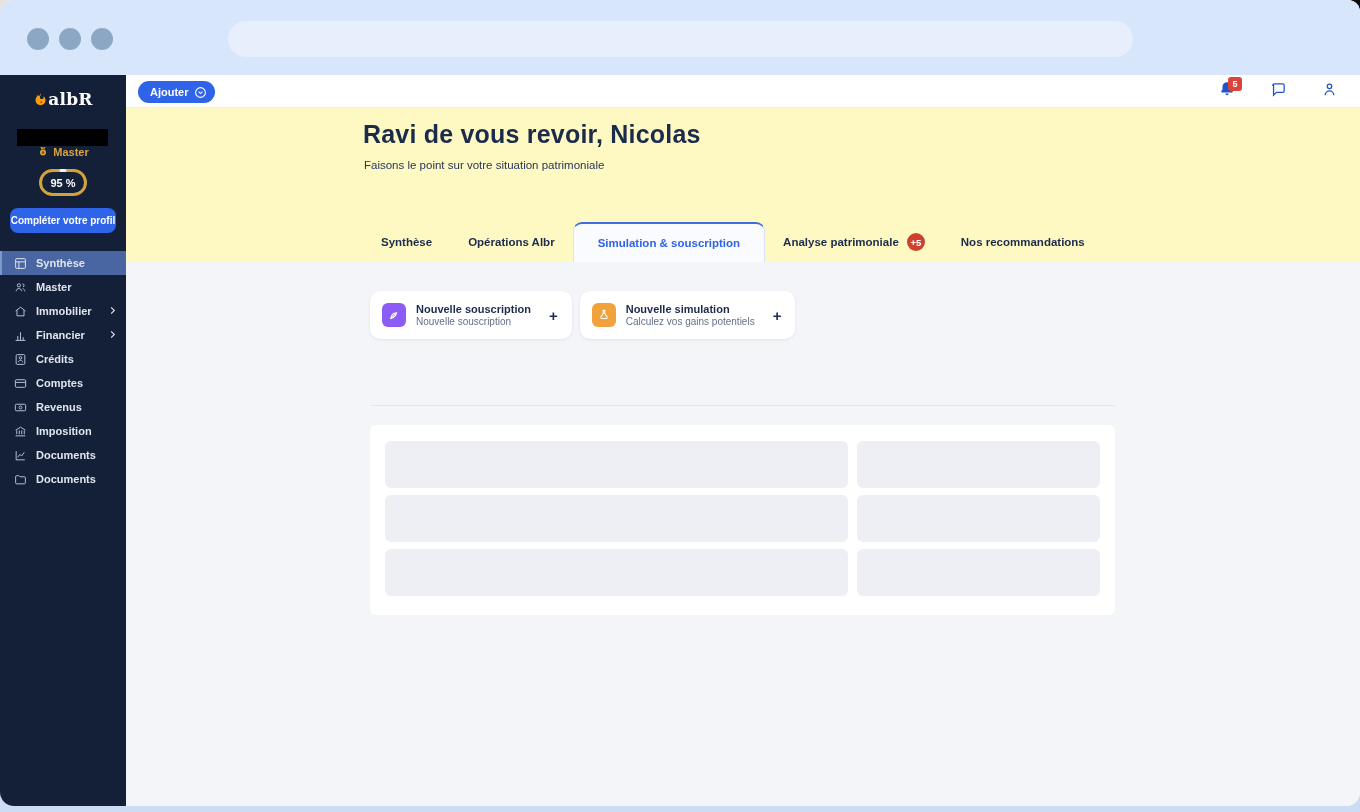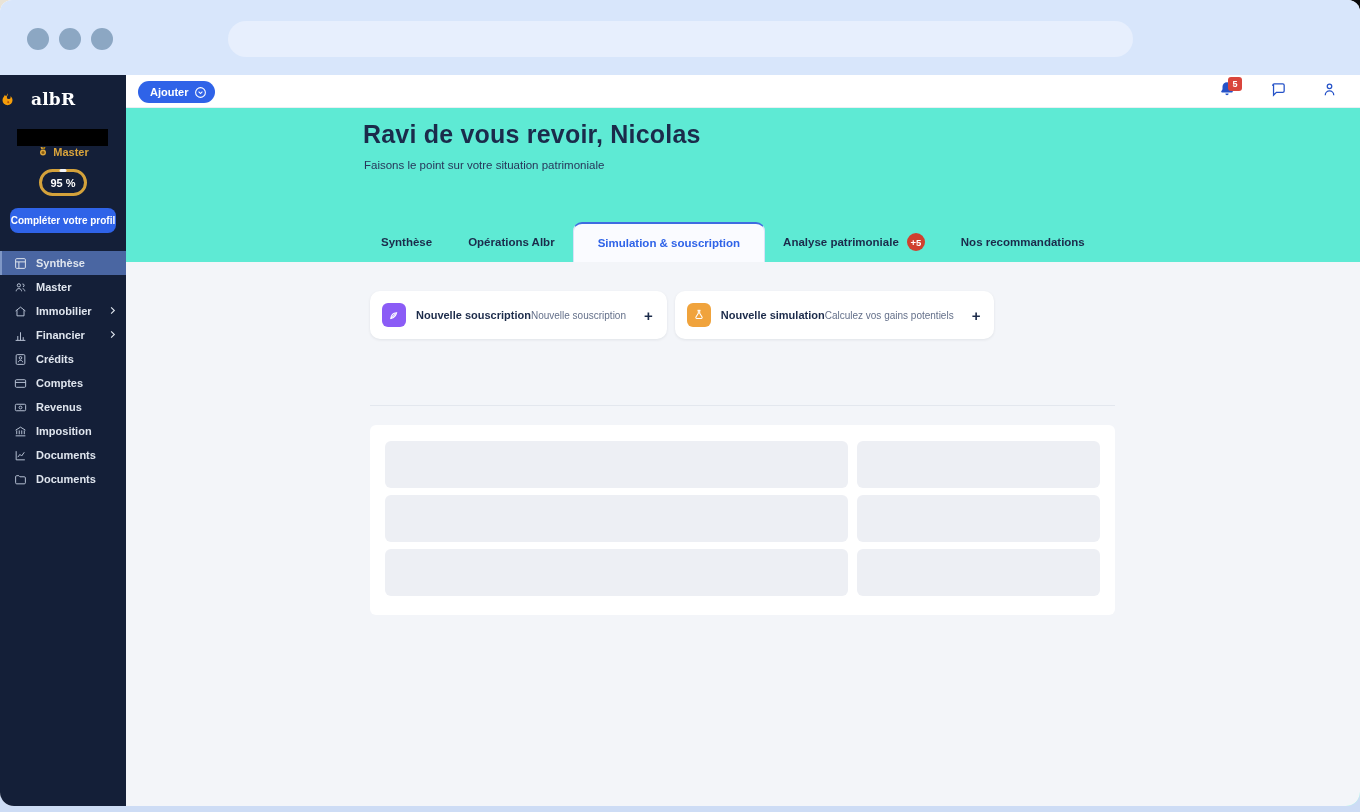--- a/index.html
+++ b/index.html
@@ -24,21 +24,21 @@
   .chrome { position:absolute; left:0; top:0; width:100%; height:75px; background:#d8e6fb; }
   .chrome .dots { position:absolute; left:27px; top:28px; display:flex; gap:10px; }
   .chrome .dot { width:22px; height:22px; border-radius:50%; background:#8ca7c3; }
   .addressbar {
     position:absolute; left:228px; top:21px; width:905px; height:36px;
     border-radius:18px; background:#e7effd;
   }
 
   
   .sidebar { position:absolute; left:0; top:75px; width:126px; height:731px; background:#141f38; color:#e3e8f0; }
-  .logo { display:flex; align-items:center; gap:16px; height:40px; margin-top:4px; }
+  .logo { display:flex; align-items:center; justify-content:center; gap:0; height:40px; margin-top:4px; }
   .logo-text { font-family:"DejaVu Serif", serif; font-weight:bold; font-size:17px; color:#ffffff; letter-spacing:.2px; }
   .redaction { position:absolute; left:17px; top:54px; width:91px; height:17px; background:#000; }
   .master-row { position:absolute; left:0; top:71px; width:100%; display:flex; align-items:center; justify-content:center; gap:4px; color:#d9a43c; font-size:11px; font-weight:bold; }
   .pct-pill {
     position:absolute; left:50%; top:94px; transform:translateX(-50%);
     width:48px; height:27px; border:3px solid #d4a23b; border-radius:14px;
     display:flex; align-items:center; justify-content:center;
     color:#fff; font-size:11px; font-weight:bold;
   }
   .pct-tick { position:absolute; left:50%; top:-3px; transform:translateX(-50%); width:7px; height:3px; background:#f2f4f8; border-radius:2px; }
@@ -47,21 +47,21 @@
     background:#2f63e8; color:#fff; border:none; border-radius:8px;
     font-family:inherit; font-size:10px; font-weight:bold; cursor:pointer;
   }
   .nav { position:absolute; left:0; top:176px; width:100%; }
   .nav-item { position:relative; height:24px; display:flex; align-items:center; gap:9px; padding-left:14px; font-size:11px; font-weight:600; cursor:pointer; color:#dfe5ee; }
   .nav-item.active { background:#4a66a2; box-shadow:inset 2px 0 0 #7f97c6; }
   .nav-item svg { flex:0 0 auto; }
   .nav-chevron { position:absolute; right:8px; top:6px; }
 
   
-  .main { position:absolute; left:126px; top:75px; width:1234px; height:731px; background:#5eead4; }
+  .main { position:absolute; left:126px; top:75px; width:1234px; height:731px; background:#fef9c3; }
   .topbar { position:absolute; left:0; top:0; width:100%; height:33px; background:#fff; border-bottom:1px solid #eceef3; }
   .add-btn {
     position:absolute; left:12px; top:6px; height:22px; padding:0 8px 0 12px;
     display:flex; align-items:center; gap:5px;
     background:#2f63e8; color:#fff; border:none; border-radius:999px;
     font-family:inherit; font-size:11px; font-weight:bold; cursor:pointer;
   }
   .topbar-icons { position:absolute; right:22px; top:5px; display:flex; align-items:center; gap:34px; }
   .bell-wrap { position:relative; }
   .notif-badge {
@@ -84,21 +84,21 @@
   }
   .tab-badge { margin-left:8px; width:18px; height:18px; border-radius:50%; background:#d0402f; color:#fff; font-size:9.5px; font-weight:bold; display:flex; align-items:center; justify-content:center; }
 
   .action-cards { position:absolute; left:244px; top:216px; display:flex; gap:8px; }
   .action-card {
     background:#fff; border-radius:10px; height:48px; padding:0 14px 0 12px;
     display:flex; align-items:center; gap:10px; cursor:pointer;
     box-shadow:0 1px 3px rgba(16,24,40,.08);
   }
   .card-icon { width:24px; height:24px; border-radius:6px; display:flex; align-items:center; justify-content:center; }
-  .card-texts { display:flex; flex-direction:row; }
+  .card-texts { display:flex; flex-direction:column; }
   .card-title { font-size:11px; font-weight:bold; color:#1c2b4a; }
   .card-sub { font-size:10px; color:#64708a; margin-top:1px; }
   .card-plus { margin-left:8px; font-size:15px; font-weight:bold; color:#1c2b4a; }
 
   .section-head { position:absolute; left:244px; top:282px; width:745px; }
   .section-title { font-size:15.5px; font-weight:bold; color:#1b2b4b; }
   .section-sub { font-size:10.5px; color:#5a6781; margin-top:5px; }
   .section-divider { position:absolute; left:244px; top:330px; width:745px; height:1px; background:#e3e7ee; }
 
   .skeleton-card {

